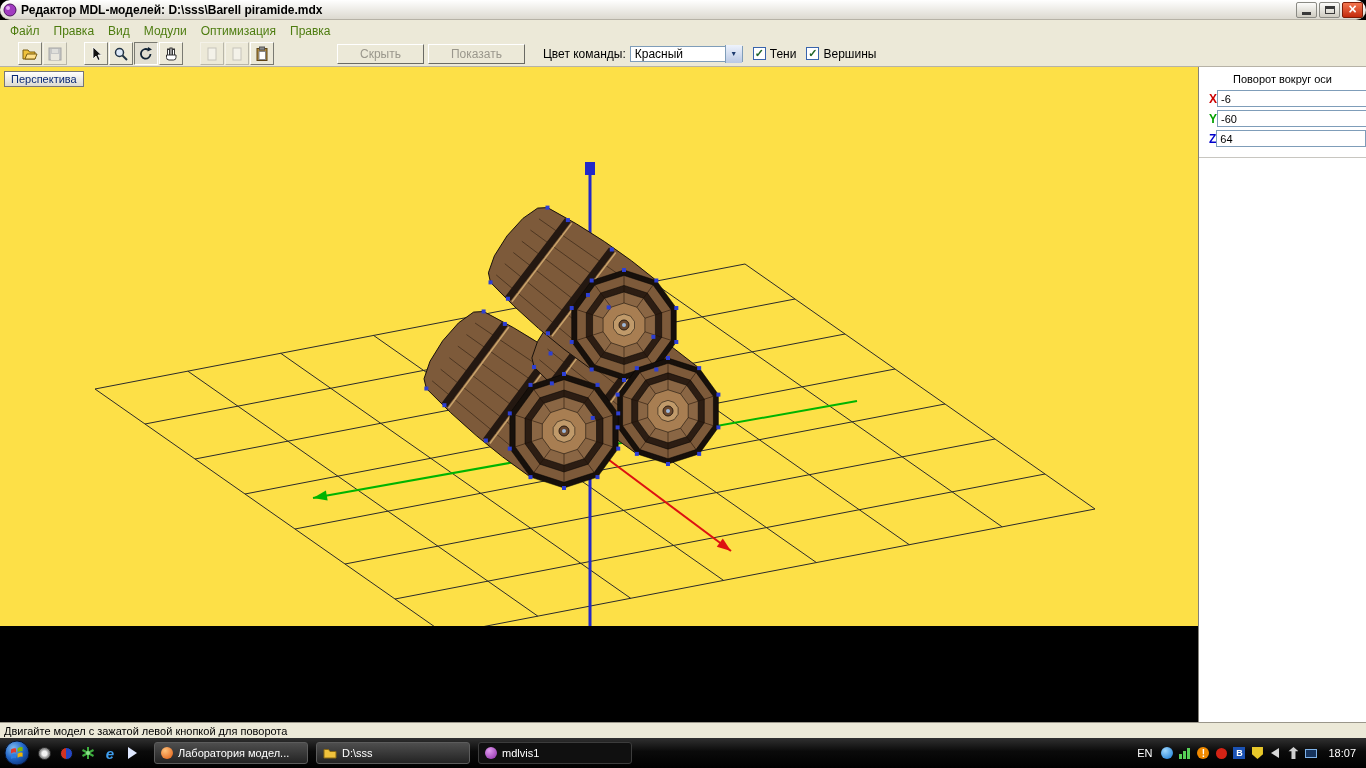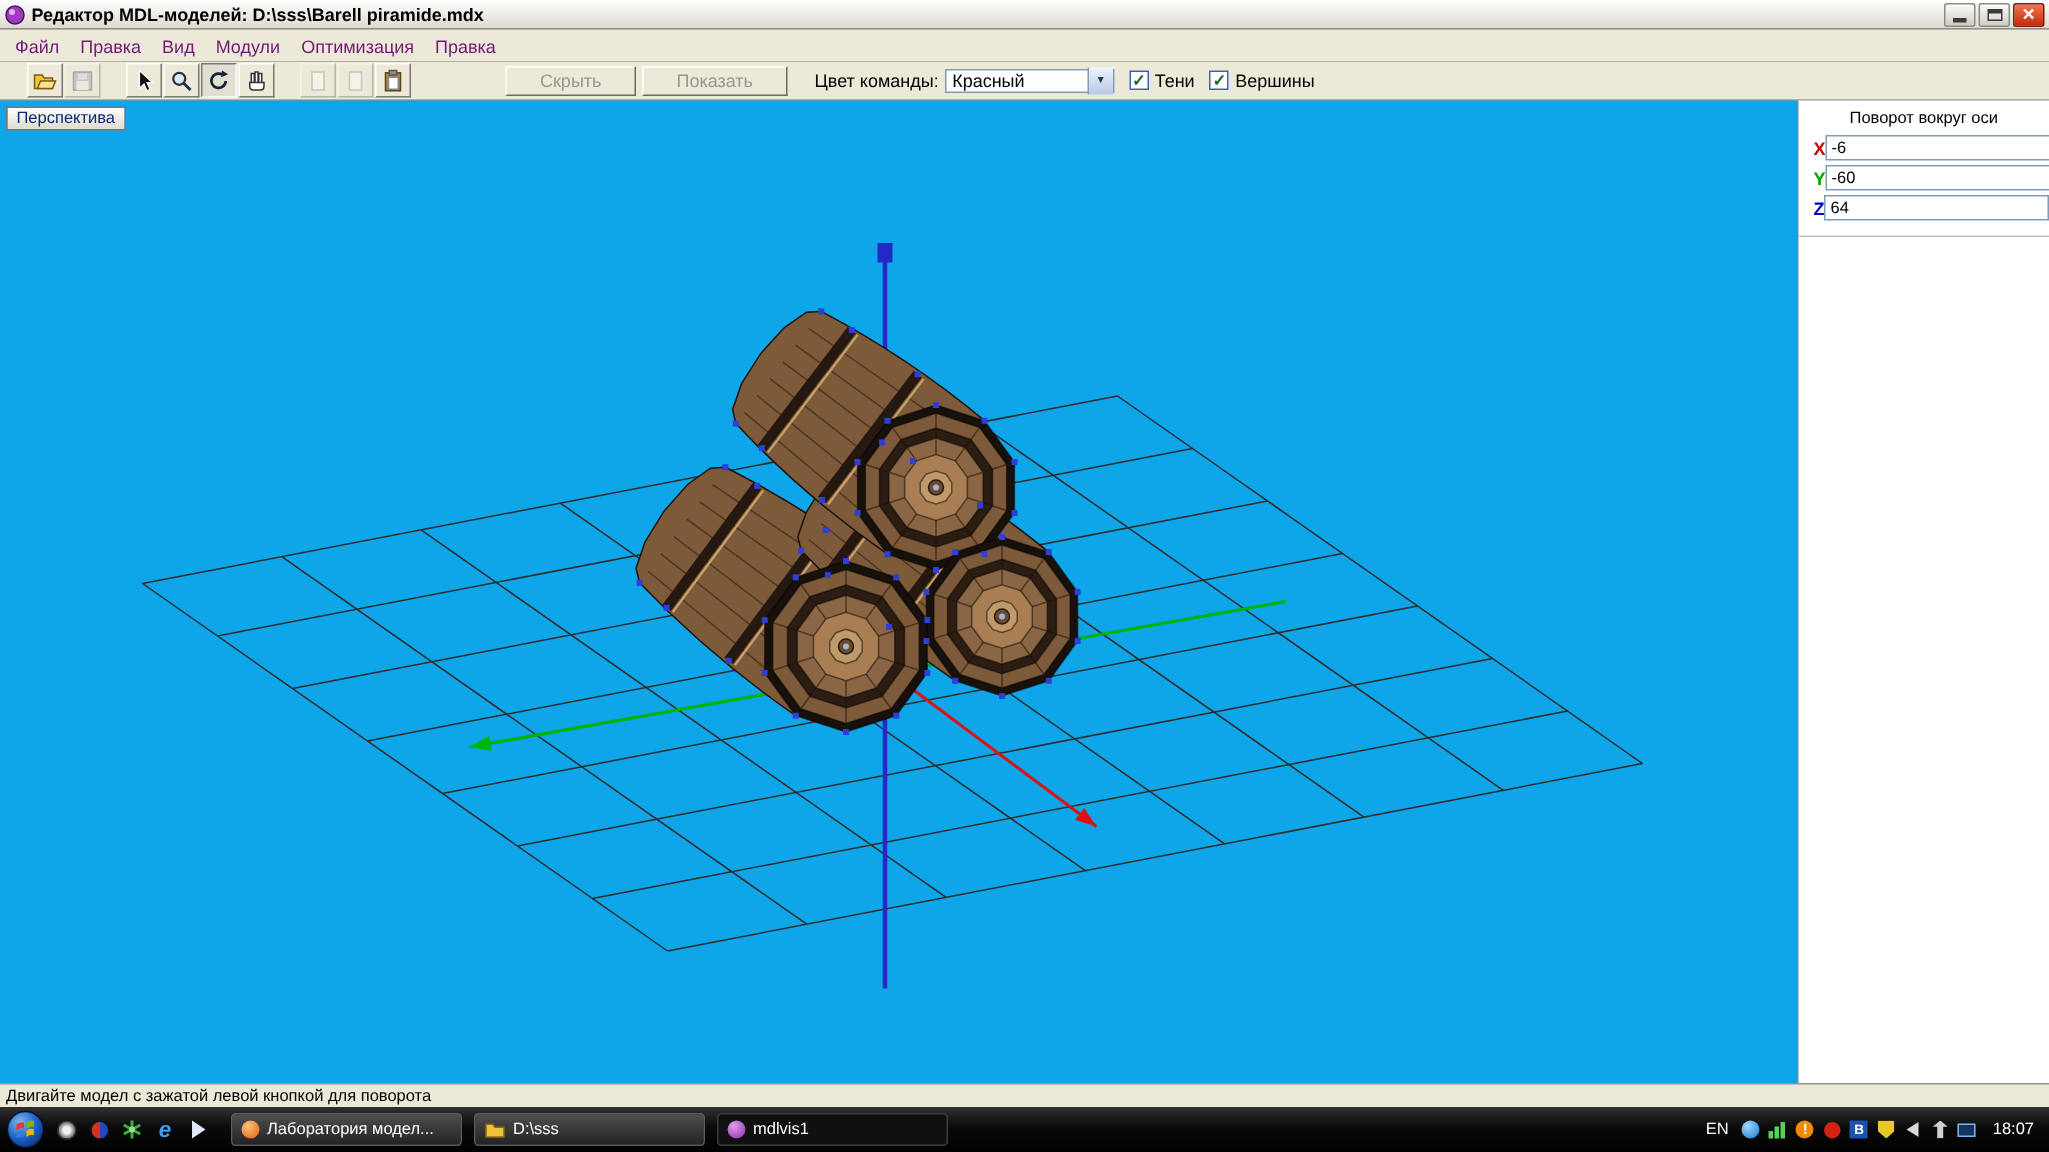--- a/index.html
+++ b/index.html
@@ -9,42 +9,42 @@
     font-family:"Liberation Sans", sans-serif;
     background:#000;
   }
   .screen { width:1366px; height:768px; display:flex; flex-direction:column; }
 
   
   .titlebar {
     height:20px; flex:0 0 20px;
     background:linear-gradient(#ffffff,#dcd9cf);
     border-bottom:1px solid #b6b2a6;
-    display:flex; align-items:center; padding:0 3px;
+    display:flex; align-items:center; padding:0 3px;border-radius:10px;
   }
   .app-icon { width:14px; height:14px; display:inline-block; }
   .title-text { font-size:12px; font-weight:bold; color:#000; margin-left:4px; flex:1; white-space:nowrap; overflow:hidden; }
   .win-buttons { display:flex; }
   .winbtn {
     width:21px; height:16px; margin-left:2px;
     background:linear-gradient(#fcfcfa,#cfccc1);
     border:1px solid #8a8a84; border-radius:2px;
     display:flex; align-items:center; justify-content:center;
   }
   .g-min { width:9px; height:3px; background:#3a3a3a; margin-top:8px; }
   .g-max { width:10px; height:8px; border:1px solid #3a3a3a; border-top-width:3px; }
   .winbtn.close { background:linear-gradient(#f4764f,#c32b0d); border-color:#7e1c06; }
   .winbtn.close::after { content:"×"; color:#fff; font-weight:bold; font-size:14px; line-height:1; margin-top:-2px; }
 
   
   .menubar {
     height:21px; flex:0 0 21px; background:#ece9d8;
     display:flex; align-items:center; padding-left:4px;
   }
-  .menu-item { font-size:12px; color:#701a75; padding:2px 8px 2px 6px; cursor:default; }
+  .menu-item { font-size:12px; color:#4d7c0f; padding:2px 8px 2px 6px; cursor:default; }
 
   
   .toolbar {
     height:26px; flex:0 0 26px; background:#ece9d8;
     border-bottom:1px solid #b6b2a6;
     display:flex; align-items:center; padding-left:18px;
   }
   .tbtn {
     width:24px; height:23px; margin-right:1px;
     display:flex; align-items:center; justify-content:center;
@@ -74,21 +74,21 @@
   .check-group { display:flex; align-items:center; margin-left:10px; }
   .checkbox {
     width:13px; height:13px; background:#fff; border:1px solid #3864ac;
     display:flex; align-items:center; justify-content:center; margin-right:4px;
   }
   .checkbox::after { content:"✓"; font-size:11px; font-weight:bold; color:#21652a; margin-top:-1px; }
   .check-label { font-size:12px; color:#000; }
 
   
   .main { display:flex; height:655px; flex:0 0 655px; }
-  .viewport { position:relative; width:1198px; height:655px; background:#0ea5e9; overflow:hidden; }
+  .viewport { position:relative; width:1198px; height:559px; background:#fde047; overflow:hidden; }
   .viewport svg { position:absolute; left:0; top:0; }
   .persp {
     position:absolute; top:4px; left:4px; z-index:2;
     font-family:"Liberation Sans", sans-serif; font-size:11px; color:#0b2a75;
     background:linear-gradient(#ffffff,#dedbd0);
     border:1px solid #76767a; padding:1px 6px;
   }
   .side-panel {
     width:168px; background:#ffffff; border-left:1px solid #85827a;
     padding-top:6px;

